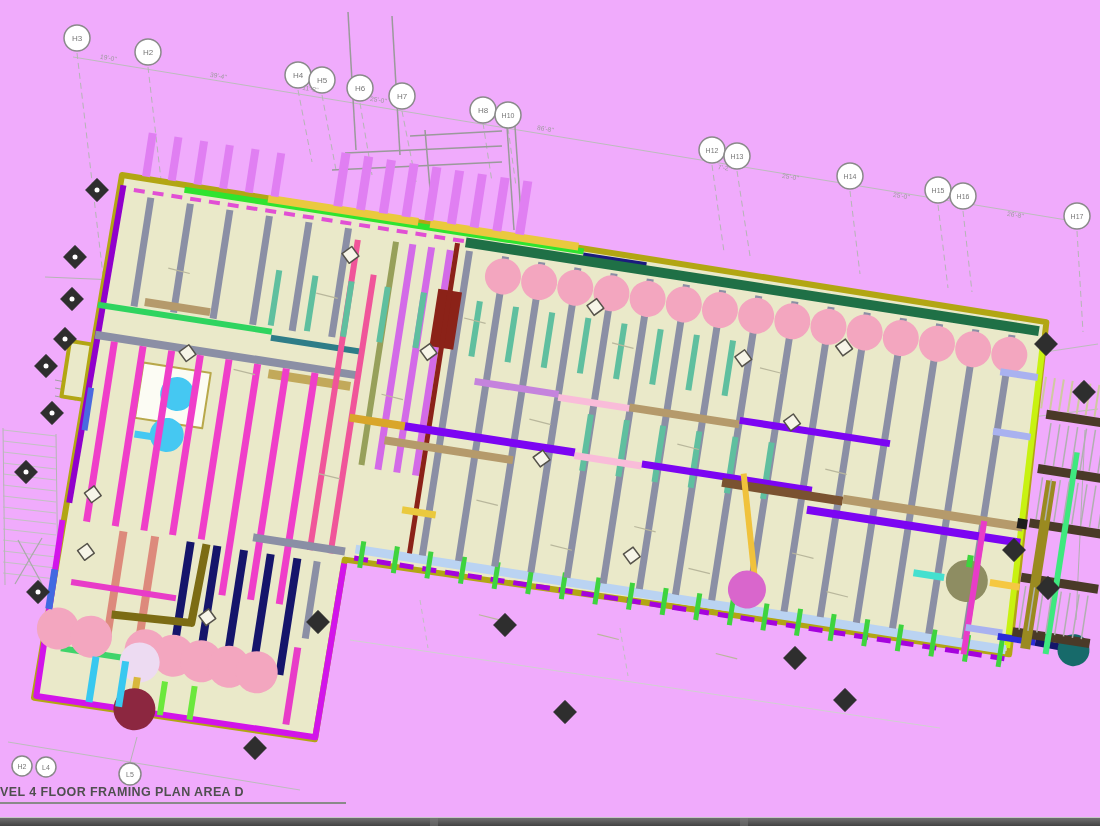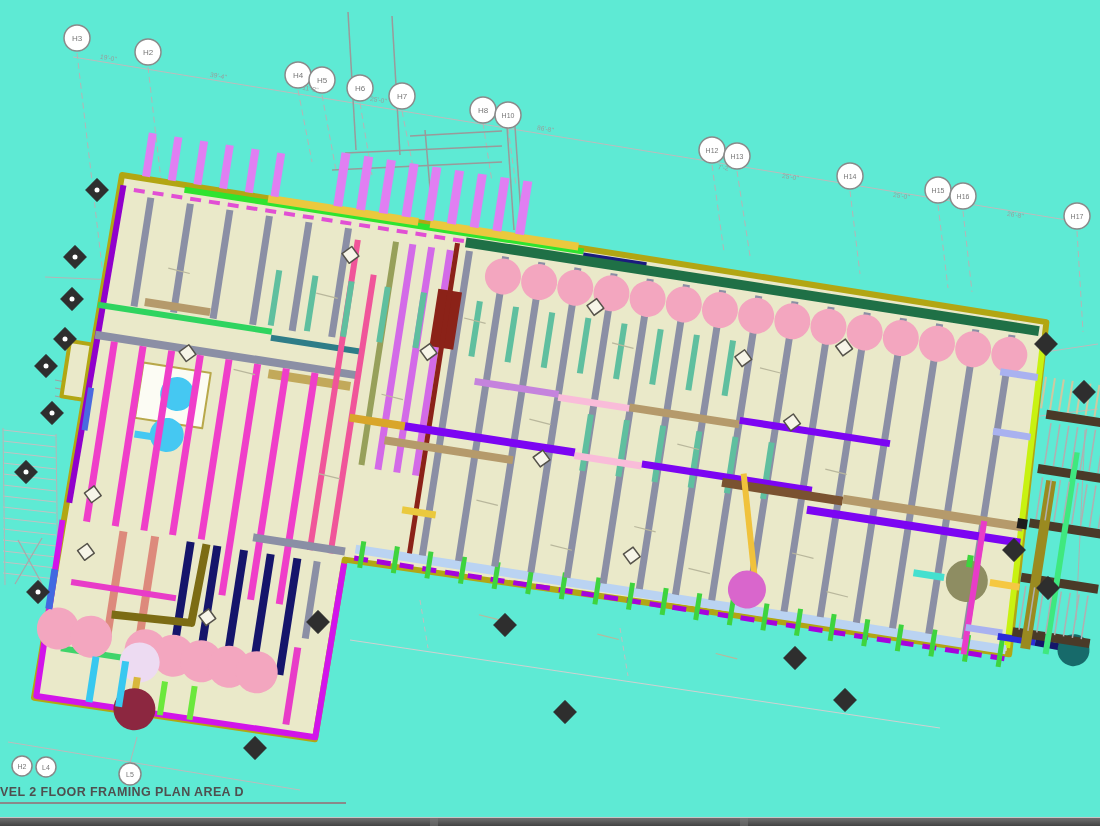--- a/index.html
+++ b/index.html
@@ -1,16 +1,16 @@
 <!DOCTYPE html>
 <html><head>
 <meta charset="utf-8">
 <style>
   html,body{margin:0;padding:0;background:#fff;}
-  #page{position:relative;width:1100px;height:826px;overflow:hidden;background:#5eead4;
+  #page{position:relative;width:1100px;height:826px;overflow:hidden;background:#f0abfc;
         font-family:"Liberation Sans",sans-serif;}
   #drawing{position:absolute;left:0;top:0;}
   svg text{font-family:"Liberation Sans",sans-serif;}
   #title-block{position:absolute;left:0px;top:785px;width:400px;}
   #plan-title{font-size:12.5px;font-weight:600;color:#4f4f4f;letter-spacing:.4px;white-space:nowrap;}
   #title-underline{position:absolute;left:0;top:17px;width:346px;height:2px;background:#8a8a8a;}
   #video-bar{position:absolute;left:0;top:817px;width:1100px;height:9px;
              border-top:1px solid #c6c6c6;background:linear-gradient(180deg,#6e6e6e,#3d3d3d);}
   .bar-tick{position:absolute;top:0;width:8px;height:100%;background:#7a7a7a;opacity:.5;}
 </style>
@@ -398,21 +398,21 @@
         <circle cx="22" cy="766" r="10" stroke="#888888" stroke-width="1.5" fill="#ffffff" stroke-linejoin="round"></circle>
         <circle cx="46" cy="767" r="10" stroke="#888888" stroke-width="1.5" fill="#ffffff" stroke-linejoin="round"></circle>
         <circle cx="130" cy="774" r="11" stroke="#888888" stroke-width="1.5" fill="#ffffff" stroke-linejoin="round"></circle>
         <text x="22" y="769" font-size="7" text-anchor="middle" fill="#777777" stroke-linejoin="round">H2</text>
         <text x="46" y="770" font-size="7" text-anchor="middle" fill="#777777" stroke-linejoin="round">L4</text>
         <text x="130" y="777" font-size="7" text-anchor="middle" fill="#777777" stroke-linejoin="round">L5</text>
       </g>
     </svg>
 
   <div id="title-block">
-    <div id="plan-title">VEL 2 FLOOR FRAMING PLAN AREA D</div>
+    <div id="plan-title">VEL 4 FLOOR FRAMING PLAN AREA D</div>
     <div id="title-underline"></div>
   </div>
 
   <div id="video-bar">
       <div class="bar-tick" style="left: 430px;"></div>
       <div class="bar-tick" style="left: 740px;"></div>
     </div>
 
 </div>
 

